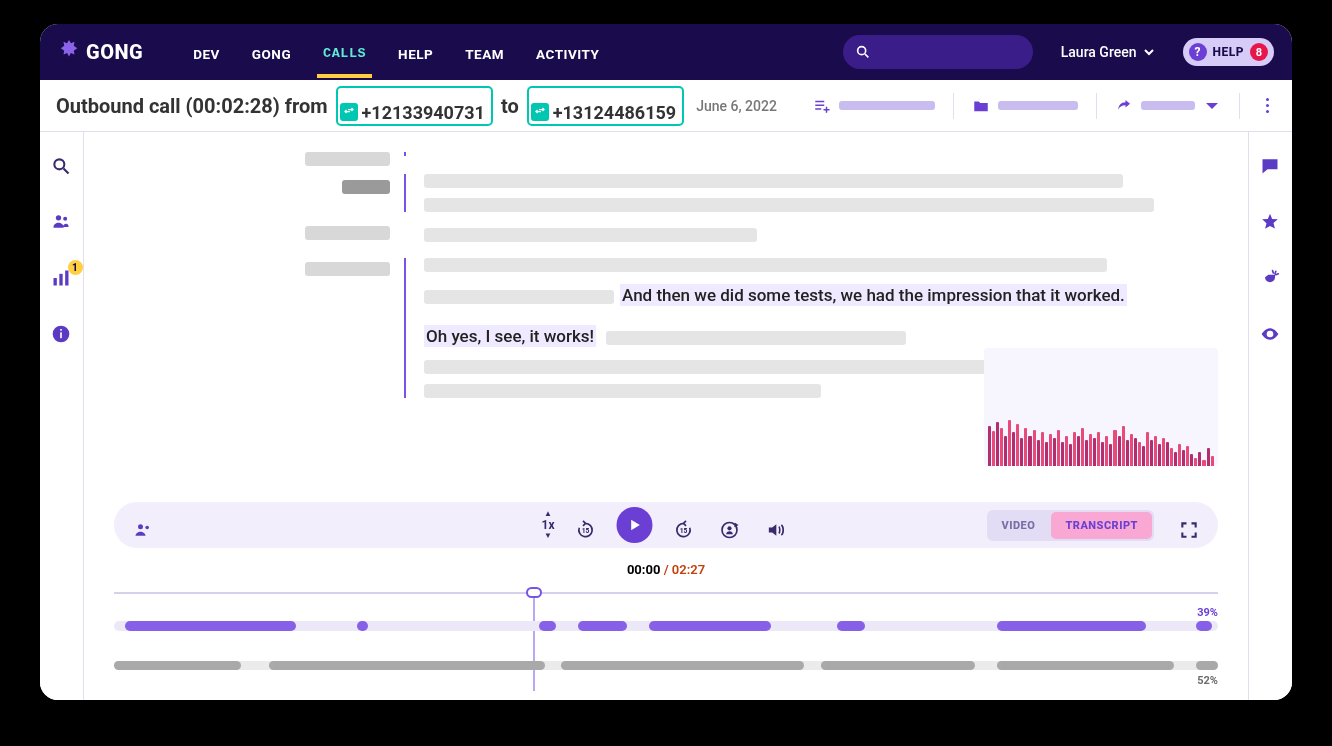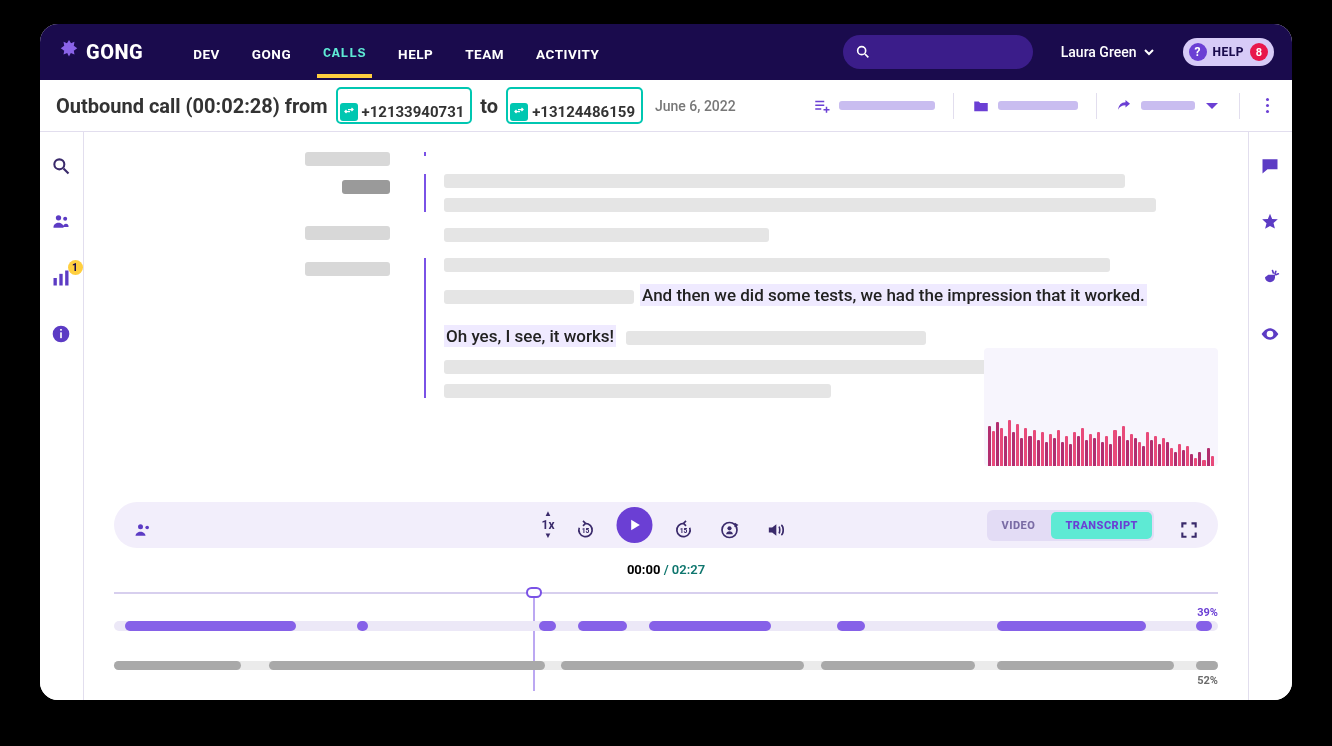--- a/index.html
+++ b/index.html
@@ -16,41 +16,41 @@
   .search-pill { margin-left: auto; width: 190px; height: 34px; background: #3b1d8a; border-radius: 20px; display: flex; align-items: center; padding: 0 12px; }
   .search-pill svg { width: 16px; height: 16px; stroke: #fff; }
   .user-menu { color: #fff; font-size: 14px; font-weight: 500; margin-left: 18px; display: flex; align-items: center; gap: 6px; cursor: pointer; }
   .help-pill { margin-left: 18px; background: #d7cbf7; border-radius: 18px; height: 28px; display: flex; align-items: center; gap: 6px; padding: 0 6px 0 6px; cursor: pointer; }
   .help-q { width: 18px; height: 18px; border-radius: 50%; background: #6b3fd4; color: #fff; font-size: 12px; font-weight: 700; display: flex; align-items: center; justify-content: center; }
   .help-text { color: #1a0b4d; font-weight: 800; font-size: 12px; letter-spacing: 0.5px; }
   .help-badge { width: 18px; height: 18px; border-radius: 50%; background: #e8174b; color: #fff; font-size: 11px; font-weight: 700; display: flex; align-items: center; justify-content: center; }
   
   .infobar { height: 52px; background: #fff; border-bottom: 1px solid #e2deee; display: flex; align-items: center; padding: 0 16px; gap: 10px; }
   .call-title { color: #333; font-size: 20px; font-weight: 700; display: flex; align-items: center; gap: 8px; flex-wrap: nowrap; white-space: nowrap;}
-  .phone-chip { display: inline-flex; align-items: center; gap: 4px; background: #fff; border: 2px solid #00c7b1; border-radius: 5px; padding: 14px 6px 1px 2px; font-size: 15px; font-weight: 700; color: #333; }
+  .phone-chip { display: inline-flex; align-items: center; gap: 4px; background: #fff; border: 2px solid #00c7b1; border-radius: 5px; padding: 14px 6px 1px 2px; font-size: 18px; font-weight: 700; color: #333; }
   .phone-chip .sw { width: 18px; height: 18px; background: #00c7b1; border-radius: 3px; display: flex; align-items: center; justify-content: center; }
   .phone-chip .sw svg { width: 12px; height: 12px; stroke: #fff; fill: none; stroke-width: 2.5; }
   .call-date { color: #777; font-size: 14px; font-weight: 500; margin-left: 4px;}
   .infobar-right { margin-left: auto; display: flex; align-items: center; gap: 18px; }
   .info-action { display: flex; align-items: center; gap: 8px; cursor: pointer; }
   .info-action svg { width: 18px; height: 18px; fill: #6b3fd4; }
   .ph-bar { height: 9px; border-radius: 3px; background: #c9bdf0; }
   .divider-v { width: 1px; height: 26px; background: #e2deee; }
   .kebab { width: 18px; display: flex; flex-direction: column; gap: 3px; align-items: center; cursor: pointer; }
   .kebab span { width: 3px; height: 3px; background: #6b3fd4; border-radius: 50%; }
   
   .main { flex: 1; display: flex; overflow: hidden; }
   .rail { width: 44px; background: #fff; border-right: 1px solid #e2deee; display: flex; flex-direction: column; align-items: center; padding-top: 24px; gap: 34px; }
   .rail.right { border-right: none; border-left: 1px solid #e2deee; }
   .rail-btn { width: 22px; height: 22px; position: relative; cursor: pointer; color: #5c3bc4; }
   .rail-btn svg { width: 20px; height: 20px; }
   .rail-badge { position: absolute; top: -8px; right: -10px; width: 15px; height: 15px; background: #ffcf3f; color: #1a0b4d; font-size: 10px; font-weight: 800; border-radius: 50%; display: flex; align-items: center; justify-content: center; }
   .content { flex: 1; display: flex; flex-direction: column; overflow: hidden; }
   
-  .transcript { flex: 1; padding: 20px 30px 1px 28px; overflow: hidden; display: flex; gap: 22px; }
+  .transcript { flex: 1; padding: 20px 30px 1px 28px; overflow: hidden; display: flex; gap: 2px; }
   .tcol-speakers { width: 290px; }
   .speaker-row { display: flex; justify-content: flex-end; padding-right: 12px; margin-bottom: 10px; }
   .ph-sp { height: 14px; border-radius: 3px; background: #d8d8d8; }
   .ph-sp.dark { background: #9a9a9a; }
   .tcol-body { flex: 1; position: relative; }
   .tblock { border-left: 2px solid transparent; padding: 0 0 0 18px; margin-bottom: 16px; }
   .tblock.purple { border-left-color: #7a52e6; }
   .tline-ph { height: 14px; border-radius: 3px; background: #e5e5e5; margin-bottom: 10px; }
   .ttext { font-size: 17px; color: #222; font-weight: 500; line-height: 1.6; }
   .ttext .hl { background: #efeaff; padding: 1px 2px; }
@@ -60,26 +60,26 @@
   
   .player { height: 46px; margin: 0 30px; background: #f2eefb; border-radius: 24px; display: flex; align-items: center; padding: 0 14px; gap: 10px; }
   .pbtn { width: 30px; height: 30px; display: flex; align-items: flex-end; justify-content: center; cursor: pointer; color: #3a2a6b; }
   .pbtn svg { width: 20px; height: 20px; }
   .play-btn { width: 36px; height: 36px; border-radius: 50%; background: #6b3fd4; display: flex; align-items: center; justify-content: center; cursor: pointer; }
   .play-btn svg { width: 16px; height: 16px; fill: #fff; }
   .speed { font-size: 12px; font-weight: 700; color: #3a2a6b; display: flex; flex-direction: column; align-items: center; line-height: 1; gap: 1px; cursor: pointer;}
   .speed .chev { font-size: 8px; }
   .view-toggle { margin-left: auto; display: flex; background: #e3dcf5; border-radius: 6px; overflow: hidden; }
   .view-toggle div { padding: 7px 14px; font-size: 11px; font-weight: 800; letter-spacing: 0.5px; color: #7a6ca5; cursor: pointer; }
-  .view-toggle div.active { background: #5eead4; color: #6b3fd4; border-radius: 5px; margin: 2px;}
+  .view-toggle div.active { background: #f9a8d4; color: #6b3fd4; border-radius: 5px; margin: 2px;}
   .view-toggle div:not(.active){ padding-top:9px;}
   .expand-btn { margin-left: 10px; cursor: pointer; }
   .time-display { text-align: center; font-size: 13px; padding: 14px 0 10px; }
   .time-display .cur { color: #000000; font-weight: 700; }
-  .time-display .tot { color: #0f766e; font-weight: 600; }
+  .time-display .tot { color: #c2410c; font-weight: 600; }
   
   .timeline-wrap { padding: 0 30px 22px; }
   .scrub { position: relative; height: 12px; margin-bottom: 22px; }
   .scrub-track { position: absolute; top: 5px; left: 0; right: 0; height: 2px; background: #d7cfee; }
   .scrub-knob { position: absolute; top: 0; width: 16px; height: 11px; border: 2px solid #7a52e6; background: #fff; border-radius: 8px; transform: translateX(-50%); }
   .scrub-line { position: absolute; top: 10px; width: 1px; height: 94px; background: #7a52e6; transform: translateX(-50%);}
   .talk-track { position: relative; height: 10px; border-radius: 6px; background: #ece8f7; margin-bottom: 30px; }
   .talk-track.gray { background: #ebebeb; height: 9px; margin-bottom: 8px;}
   .seg { position: absolute; top: 0; bottom: 0; border-radius: 6px; }
   .seg.purple-fill { background: #8661e8; }

